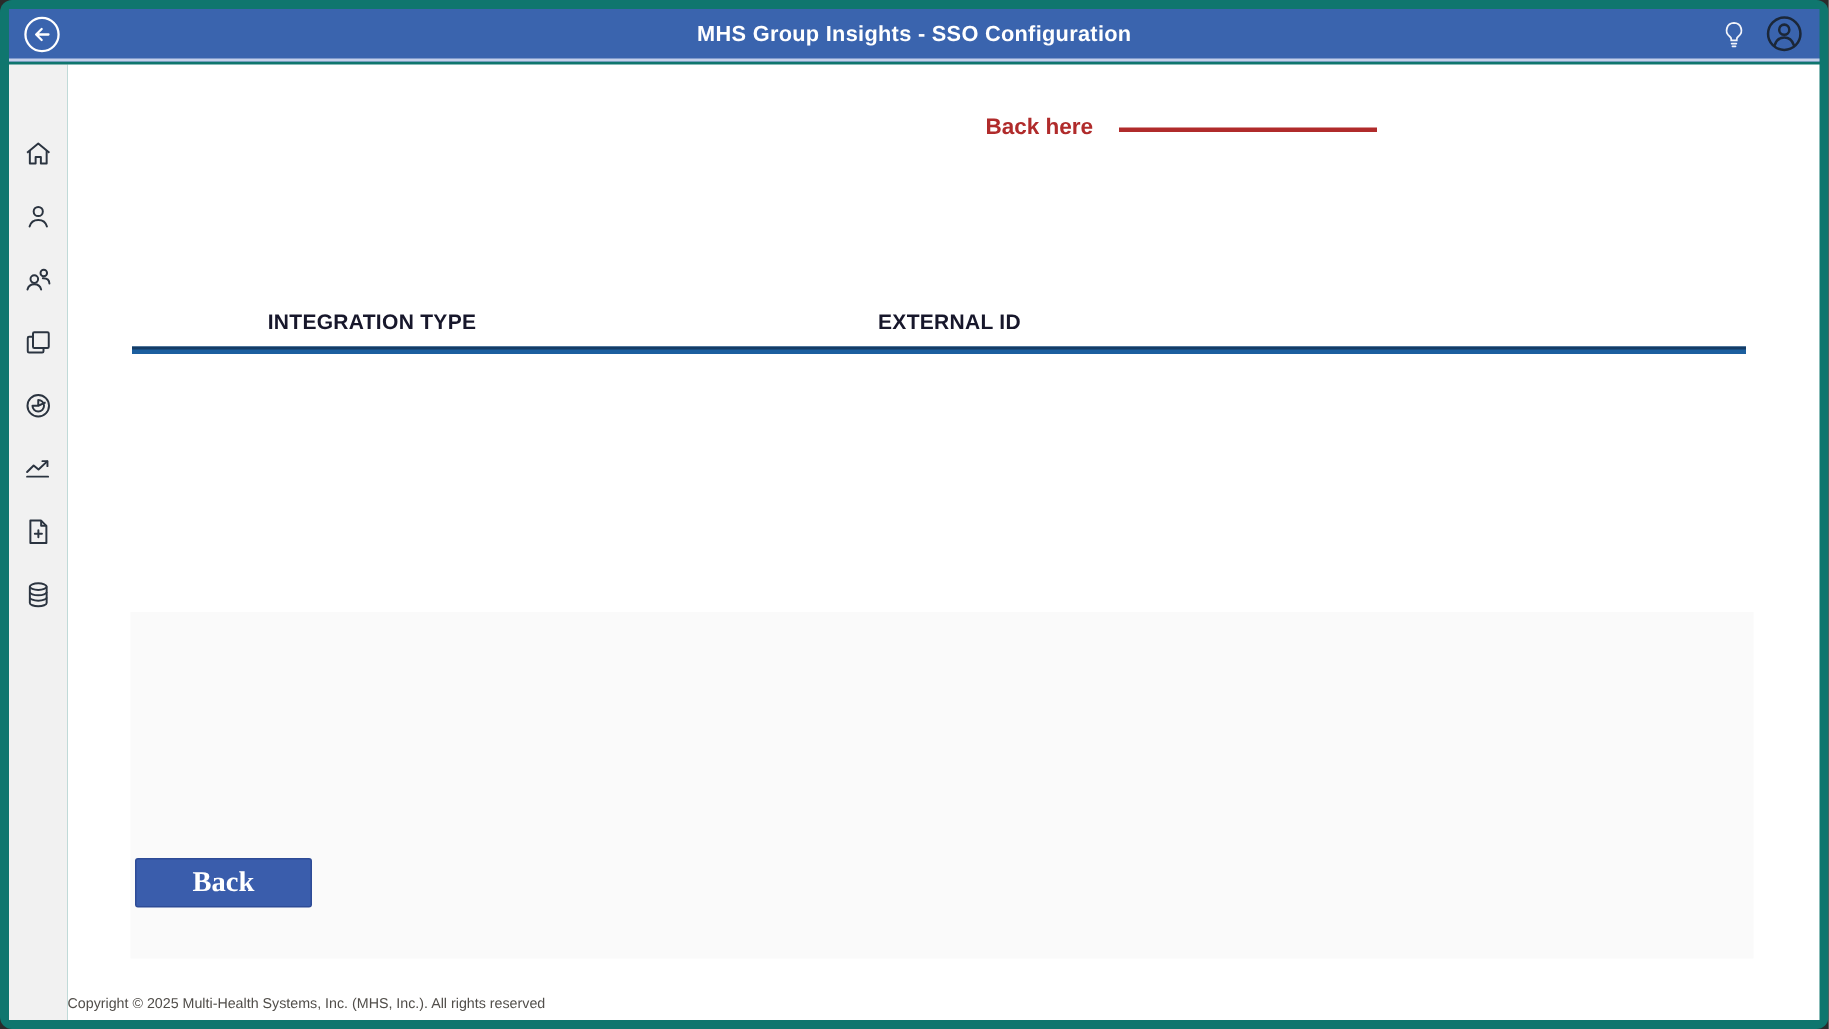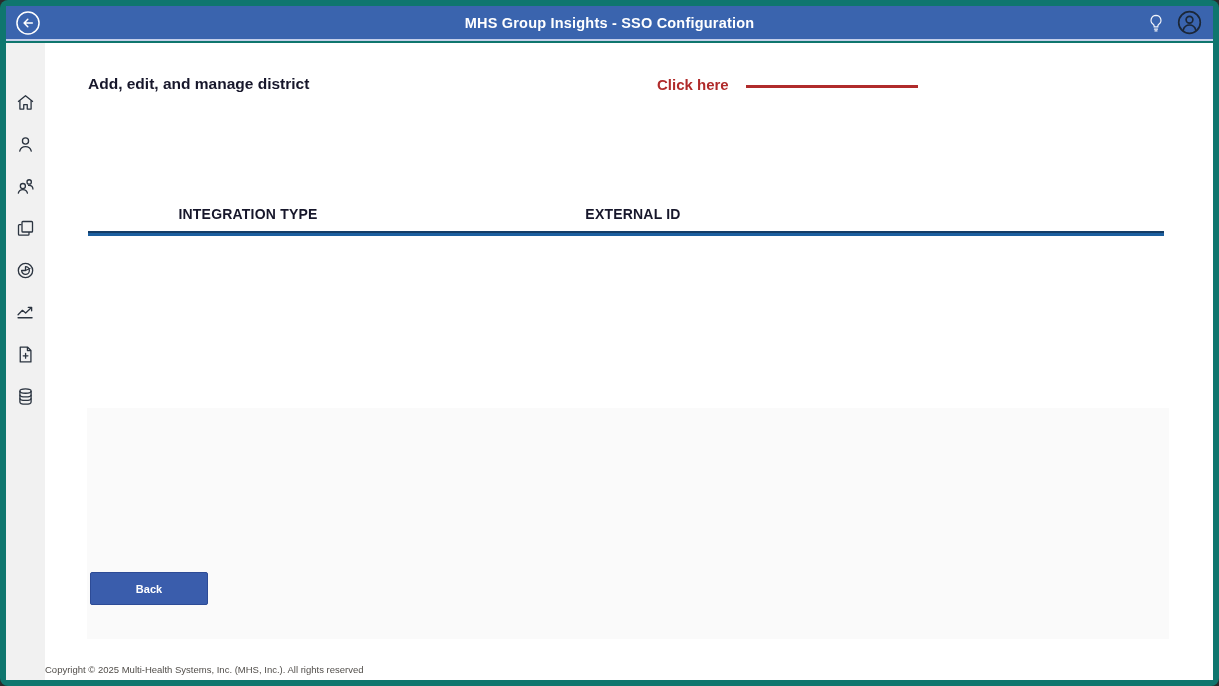--- a/index.html
+++ b/index.html
@@ -28,21 +28,21 @@
               display:flex;align-items:center;justify-content:center;}
   .add-btn{width:235px;height:38px;background:#4183bb;color:#ffffff;font-weight:bold;font-size:13px;
            border:1px solid #3a76ab;border-radius:2px;cursor:pointer;}
   .th{position:absolute;top:163px;transform:translateX(-50%);font-size:14px;font-weight:bold;
       color:#17172b;letter-spacing:.2px;white-space:nowrap;}
   .th-1{left:203px;} .th-2{left:588px;}
   .table-rule{position:absolute;left:43px;top:188px;width:1076px;height:5px;background:#1c5f9f;
               border-top:2px solid #143c66;}
   .gray-panel{position:absolute;left:42px;top:365px;width:1082px;height:231px;background:#fafafa;}
   .back-btn{position:absolute;left:45px;top:529px;width:118px;height:33px;background:#3a5dac;
-            color:#ffffff;font-weight:bold;font-size:11px;border:1px solid #2d4b96;border-radius:2px;cursor:pointer;}
+            color:#ffffff;font-weight:bold;font-size:19px;border:1px solid #2d4b96;border-radius:2px;cursor:pointer;font-family:Liberation Serif, serif;}
   .footer{position:absolute;left:0;right:0;top:621px;text-align:left;font-size:9.5px;color:#514e4a;}
   svg{display:block;}
 </style>
 </head>
 <body>
 
 <div class="frame">
 
   <div class="topbar">
     <button class="back-circle" title="">
@@ -122,23 +122,22 @@
         <ellipse cx="12" cy="5.8" rx="6.4" ry="2.5"></ellipse>
         <path d="M5.6 5.8 V18.2 c0 1.4 2.9 2.5 6.4 2.5 s6.4-1.1 6.4-2.5 V5.8"></path>
         <path d="M5.6 9.9 c0 1.4 2.9 2.5 6.4 2.5 s6.4-1.1 6.4-2.5"></path>
         <path d="M5.6 14 c0 1.4 2.9 2.5 6.4 2.5 s6.4-1.1 6.4-2.5"></path>
       </svg>
     </button>
   </div>
 
   <div class="main">
 
-    <div class="page-heading">Add, edit, and manage district</div>
 
-    <div class="annot-label">Click here</div>
+    <div class="annot-label">Back here</div>
     <div class="annot-line"></div>
 
     <div class="th th-1">INTEGRATION TYPE</div>
     <div class="th th-2">EXTERNAL ID</div>
     <div class="table-rule"></div>
 
     <div class="gray-panel"></div>
 
     <button class="back-btn">Back</button>
 

